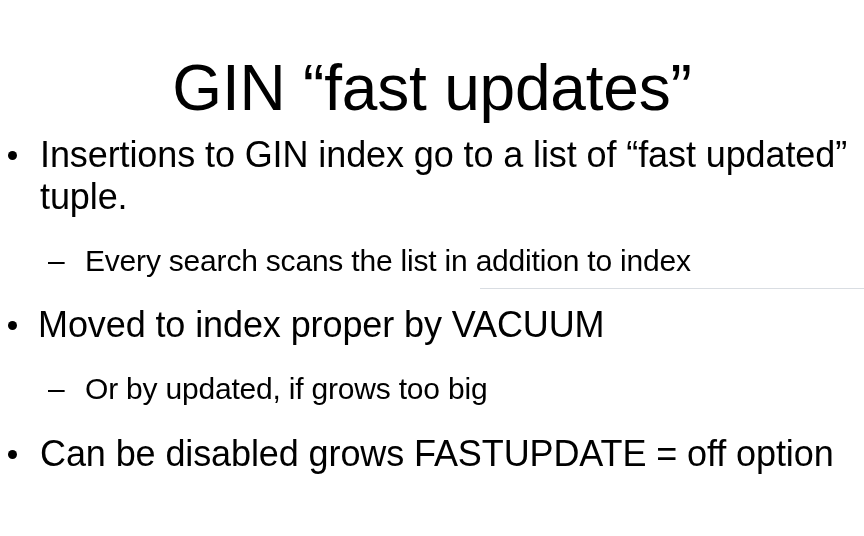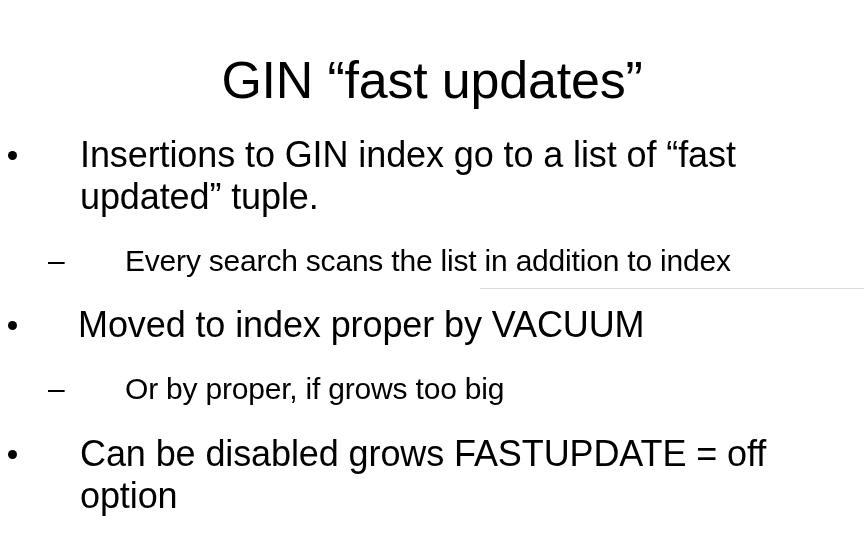--- a/index.html
+++ b/index.html
@@ -22,21 +22,21 @@
     background: #ffffff;
   }
 
   
   #slide-title {
     position: absolute;
     left: 0;
     top: 14px;
     width: 864px;
     text-align: center;
-    font-size: 52px;
+    font-size: 64px;
     line-height: 62px;
     font-weight: 400;
     letter-spacing: -0.2px;
     white-space: nowrap;
   }
 
   
   #body-list {
     position: absolute;
     left: 0;
@@ -94,21 +94,20 @@
     top: 0;
     width: 30px;
     font-size: 30px;
     line-height: 36px;
     text-align: left;
   }
 
   .text {
     display: block;
     white-space: pre-wrap;
-    margin-left: 40px;
   }
 
   
   .gap-after-b1 { margin-bottom: 25px; }
   .gap-after-s1 { margin-bottom: 25px; }
   .gap-after-b2 { margin-bottom: 25px; padding-left: 38px; }
   .gap-after-s2 { margin-bottom: 26px; }
 
   
   #scan-artifact {
@@ -139,21 +138,21 @@
       <span class="text">Every search scans the list in addition to index</span>
     </div>
 
     <div class="bullet-row level1 gap-after-b2">
       <span class="marker"><span class="dot"></span></span>
       <span class="text">Moved to index proper by VACUUM</span>
     </div>
 
     <div class="bullet-row level2 gap-after-s2">
       <span class="marker">–</span>
-      <span class="text">Or by proper, if grows too big</span>
+      <span class="text">Or by updated, if grows too big</span>
     </div>
 
     <div class="bullet-row level1">
       <span class="marker"><span class="dot"></span></span>
       <span class="text">Can be disabled grows FASTUPDATE = off option</span>
     </div>
 
   </div>
 
   <div id="scan-artifact"></div>

